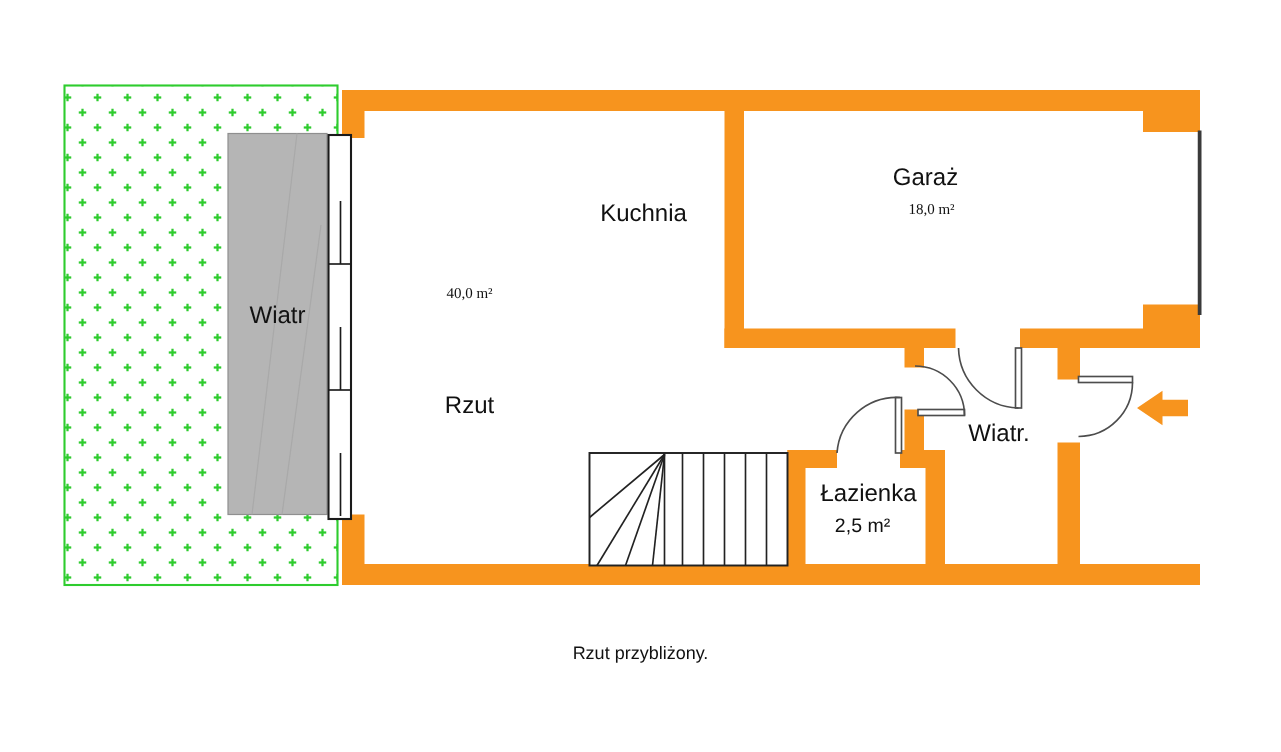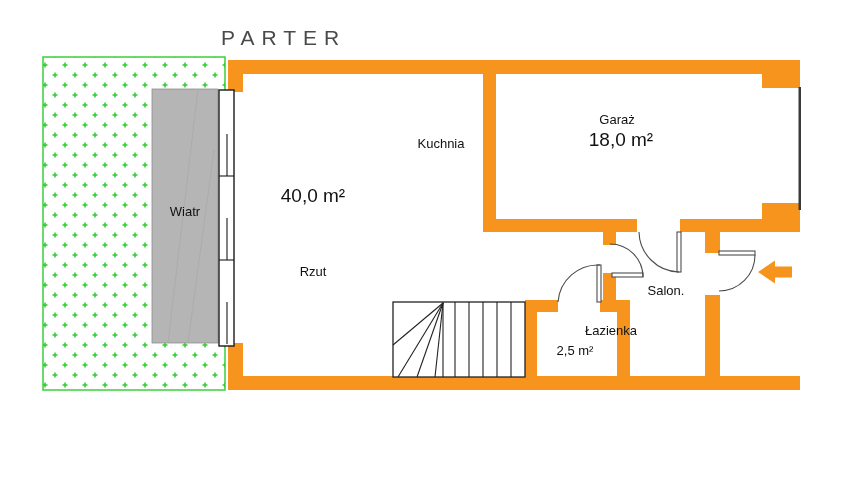--- a/index.html
+++ b/index.html
@@ -14,34 +14,33 @@
   .frame{fill:#fff;stroke:#1a1a1a;stroke-width:1.4;}
   .glaze{stroke:#1a1a1a;stroke-width:1.1;}
   .door-arc{fill:none;stroke:#4d4d4d;stroke-width:1.1;}
   .door-leaf{fill:#fff;stroke:#4d4d4d;stroke-width:1.1;}
   .stair-box{fill:#fff;stroke:#222;stroke-width:1.3;}
   .stair-line{stroke:#222;stroke-width:1.1;}
   .garage-door-line{fill:#3a3a3a;}
   .arrow{fill:var(--wall-orange);}
 
   .lbl{position:absolute;transform:translate(-50%,-50%);color:#111;white-space:nowrap;}
-  .room{font-size:13px;}
-  .area{font-size:19px;}
+  .room{font-size:16px;}
+  .area{font-size:10px;font-family:Liberation Serif, serif;}
   .area-sm{font-size:13px;text-align:center;}
   #plan-title{position:absolute;left:221px;top:26px;font-size:21px;font-weight:200;
               letter-spacing:7px;color:var(--title-gray);white-space:nowrap;}
   #footer-note{position:absolute;left:0;top:428px;width:854px;text-align:center;
                font-size:12px;line-height:15px;color:#111;}
 </style>
 </head>
 <body>
 
 <div id="page">
 
-  <div id="plan-title">PARTER</div>
 
   <svg id="plan-svg" width="854" height="501" viewBox="0 0 854 501">
     <defs>
       <pattern id="grassPat" width="20" height="20" patternUnits="userSpaceOnUse">
         <g style="fill:var(--grass-green)">
           <rect x="2.5" y="4.25" width="5" height="1.5"></rect>
             <rect x="4.25" y="2.5" width="1.5" height="5"></rect>
           <rect x="12.5" y="14.25" width="5" height="1.5"></rect>
             <rect x="14.25" y="12.5" width="1.5" height="5"></rect>
         </g>
@@ -118,25 +117,26 @@
     </g>
     <g>
       <rect class="door-leaf" x="719" y="251" width="36" height="4"></rect>
       <path class="door-arc" d="M 755 255 A 36 36 0 0 1 719 291"></path>
     </g>
 
     <path class="arrow" d="M 758 272 L 775 260.5 L 775 266.5 L 792 266.5 L 792 277.5 L 775 277.5 L 775 283.5 Z"></path>
   </svg>
 
   <div class="lbl room" style="left:185px;top:211px;">Wiatr</div>
-  <div class="lbl room" style="left:429px;top:143px;margin-left:12px;">Kuchnia</div>
+  <div class="lbl room" style="left:429px;top:143px;">Kuchnia</div>
   <div class="lbl area" style="left:313px;top:196px;text-align:right;">40,0 m²</div>
   <div class="lbl room" style="left:313px;top:271px;">Rzut</div>
   <div class="lbl room" style="left:617px;top:119px;">Garaż</div>
   <div class="lbl area" style="left:621px;top:140px;">18,0 m²</div>
-  <div class="lbl room" style="left:666px;top:290px;">Salon.</div>
-  <div class="lbl room" style="left:579px;top:330px;margin-left:32px;">Łazienka</div>
+  <div class="lbl room" style="left:666px;top:290px;">Wiatr.</div>
+  <div class="lbl room" style="left:579px;top:330px;">Łazienka</div>
   <div class="lbl area-sm" style="left:575px;top:350px;">2,5 m²</div>
 
   <div id="footer-note">
+    <div>Rzut przybliżony.</div>
   </div>
 
 </div>
 
 </body></html>

